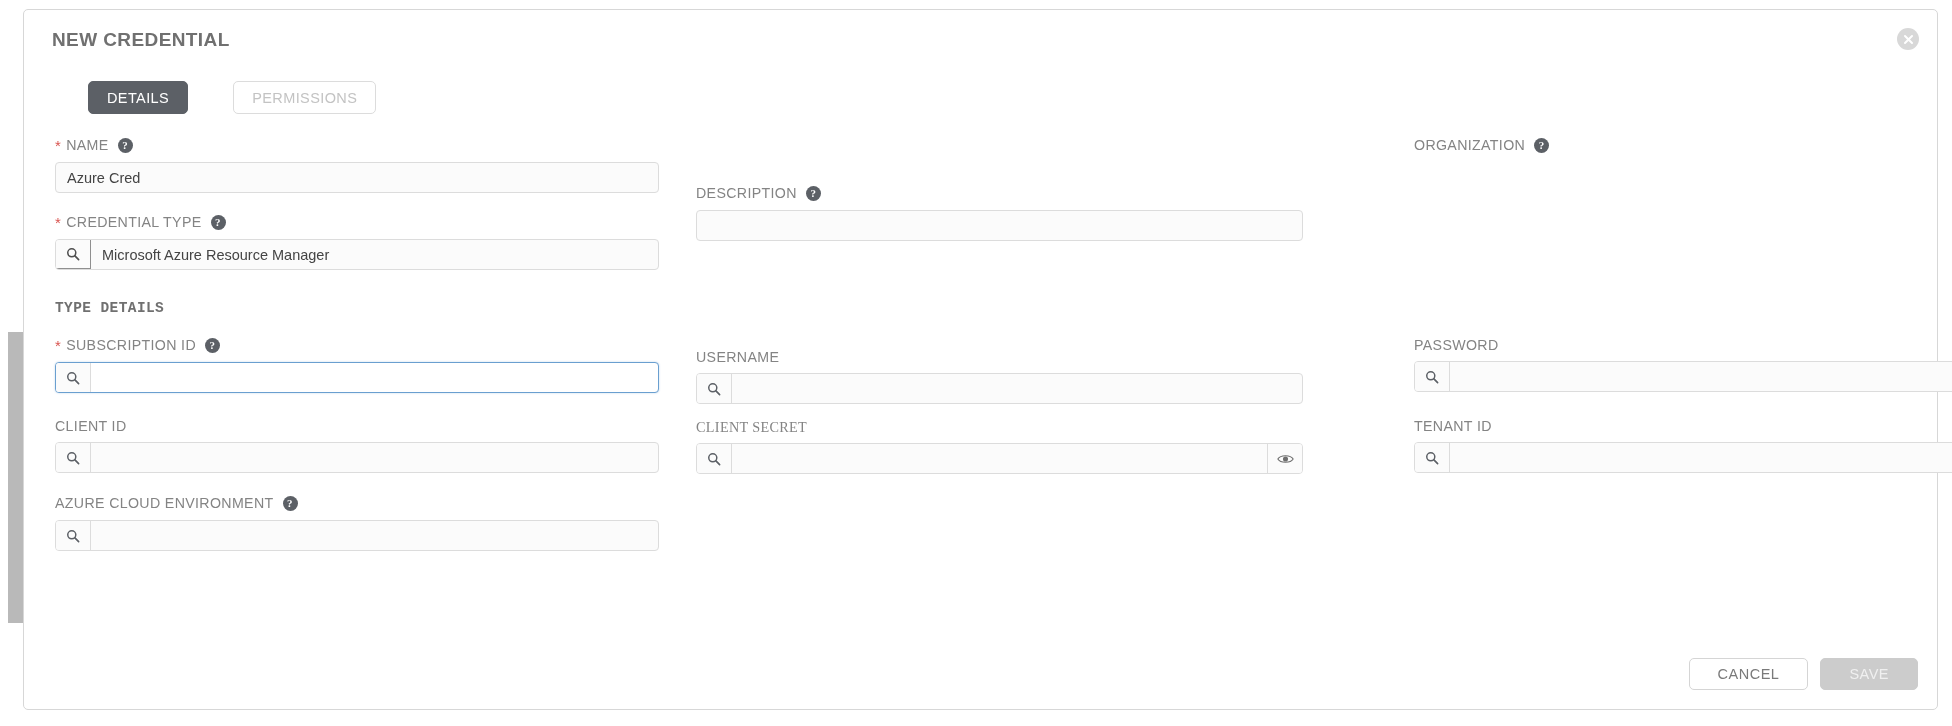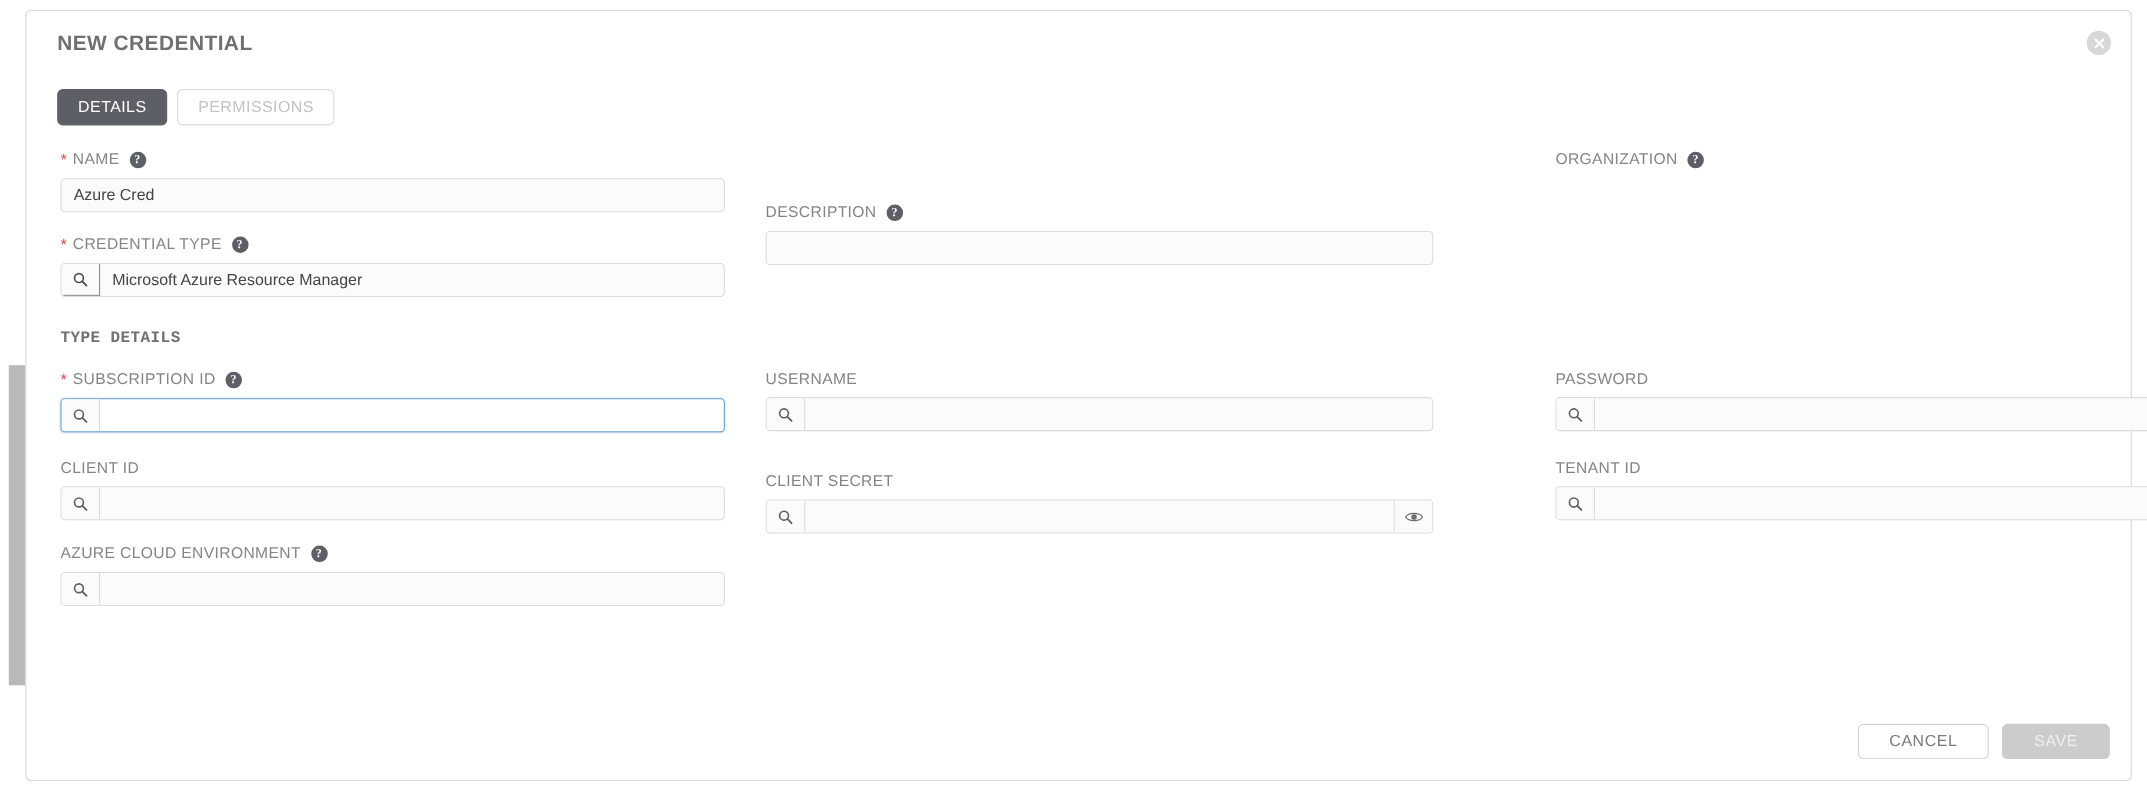--- a/index.html
+++ b/index.html
@@ -72,20 +72,21 @@
   }
   .tab {
     height: 33px;
     padding: 0 18px;
     display: flex; align-items: center;
     font-size: 14.5px;
     letter-spacing: 0.4px;
     border-radius: 5px;
     cursor: pointer;
     white-space: nowrap;
+    margin-left: 36px;
   }
   .tab.active {
     background: #5c6066;
     color: #ffffff;
     border: 1px solid #5c6066;
   }
   .tab.inactive {
     background: #ffffff;
     color: #c3c3c3;
     border: 1px solid #dcdcdc;
@@ -324,21 +325,21 @@
             <div class="prefix-btn">
               <svg width="14" height="14" viewBox="0 0 16 16">
                 <circle cx="6.6" cy="6.6" r="4.6" fill="none" stroke="#5c6066" stroke-width="1.7"></circle>
                 <line x1="10.2" y1="10.2" x2="14.4" y2="14.4" stroke="#5c6066" stroke-width="1.9" stroke-linecap="round"></line>
               </svg>
             </div>
             <div class="text"></div>
           </div>
         </div>
 
-        <div class="field col2" style="top:0;">
+        <div class="field col2" style="top:12px;">
           <div class="label">
             <span>USERNAME</span>
           </div>
           <div class="input">
             <div class="prefix-btn">
               <svg width="14" height="14" viewBox="0 0 16 16">
                 <circle cx="6.6" cy="6.6" r="4.6" fill="none" stroke="#5c6066" stroke-width="1.7"></circle>
                 <line x1="10.2" y1="10.2" x2="14.4" y2="14.4" stroke="#5c6066" stroke-width="1.9" stroke-linecap="round"></line>
               </svg>
             </div>
@@ -378,21 +379,21 @@
             <div class="prefix-btn">
               <svg width="14" height="14" viewBox="0 0 16 16">
                 <circle cx="6.6" cy="6.6" r="4.6" fill="none" stroke="#5c6066" stroke-width="1.7"></circle>
                 <line x1="10.2" y1="10.2" x2="14.4" y2="14.4" stroke="#5c6066" stroke-width="1.9" stroke-linecap="round"></line>
               </svg>
             </div>
             <div class="text"></div>
           </div>
         </div>
 
-        <div class="field col2" style="top:12px;">
+        <div class="field col2" style="top:1px;font-family:Liberation Serif, serif;">
           <div class="label">
             <span>CLIENT SECRET</span>
           </div>
           <div class="input">
             <div class="prefix-btn">
               <svg width="14" height="14" viewBox="0 0 16 16">
                 <circle cx="6.6" cy="6.6" r="4.6" fill="none" stroke="#5c6066" stroke-width="1.7"></circle>
                 <line x1="10.2" y1="10.2" x2="14.4" y2="14.4" stroke="#5c6066" stroke-width="1.9" stroke-linecap="round"></line>
               </svg>
             </div>

